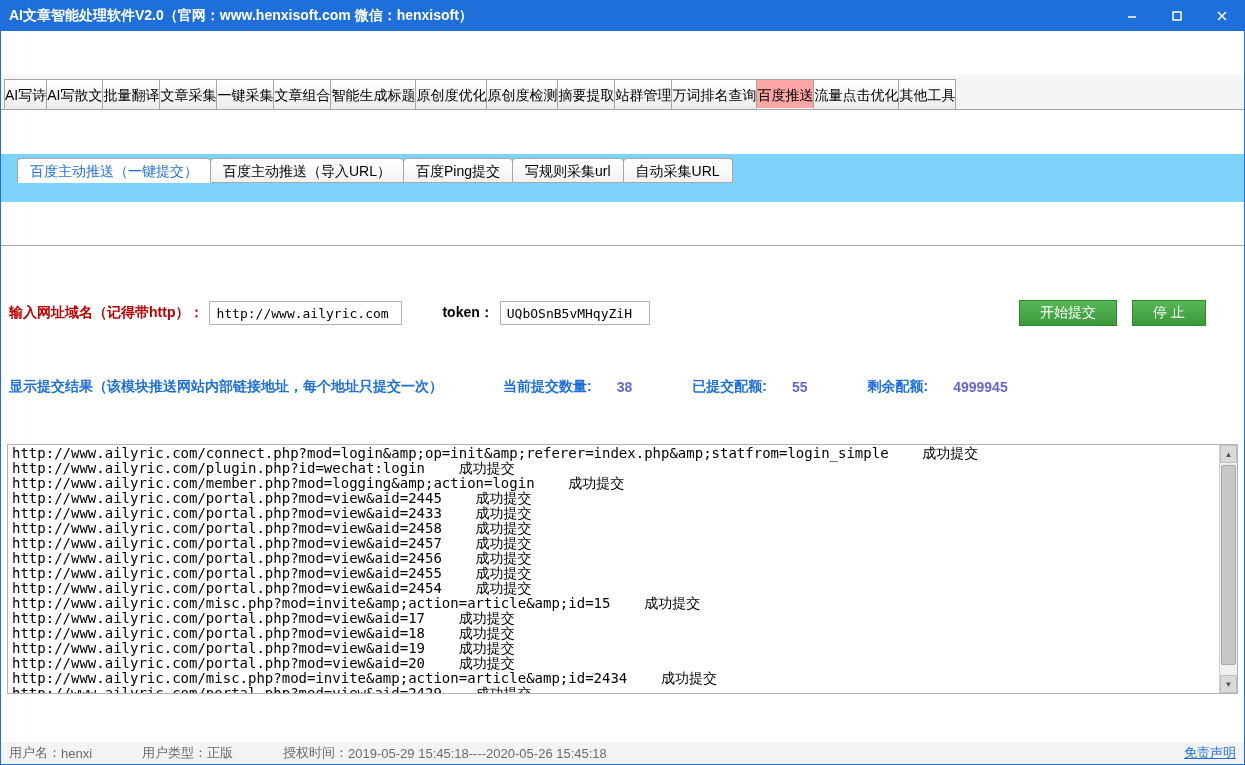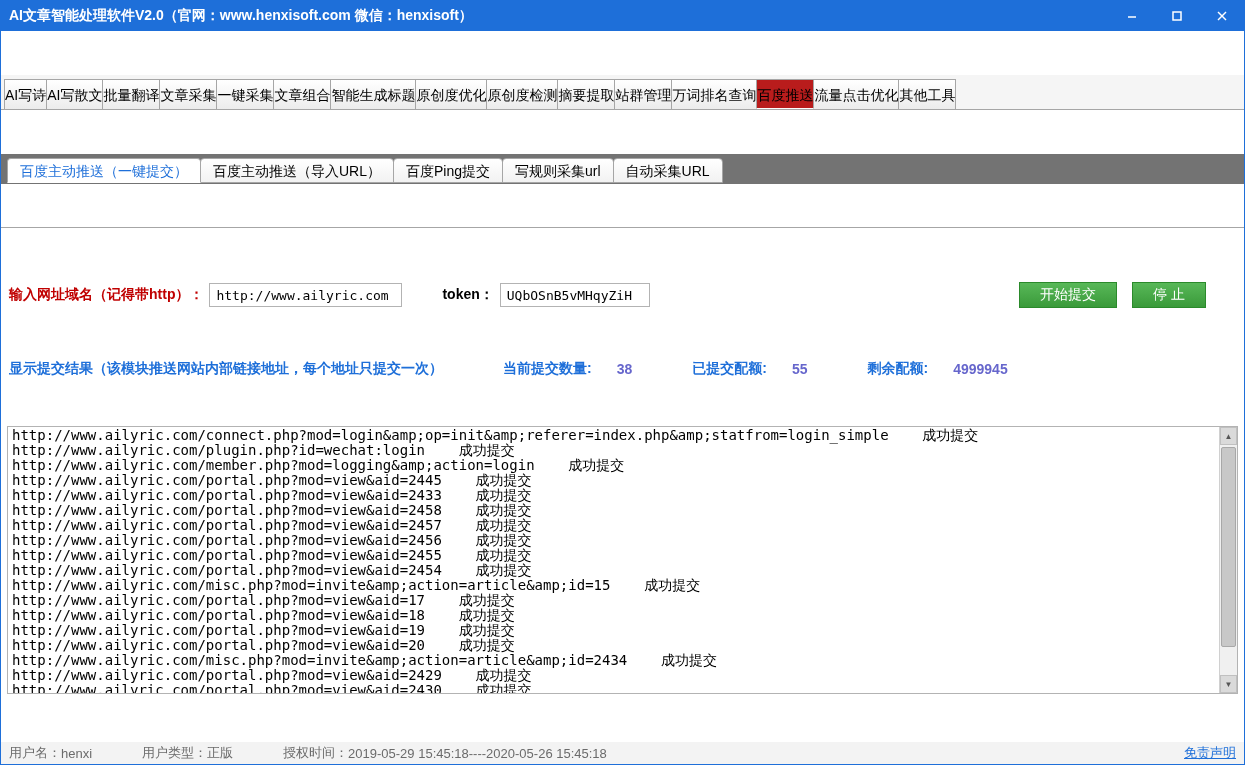--- a/index.html
+++ b/index.html
@@ -8,22 +8,22 @@
   .titlebar{height:30px;background:#1e6fd9;color:#fff;display:flex;align-items:center;padding:0 0 0 8px;font-size:14px;font-weight:bold;}
   .titlebar .spacer{flex:1;}
   .wbtn{width:45px;height:30px;color:#fff;display:flex;align-items:center;justify-content:center;font-size:14px;cursor:pointer;}
   .wbtn.close{font-size:14px;}
   .wbtn.min svg,.wbtn.max svg,.wbtn.close svg{stroke:#fff;}
   .wbtn.max{background:#1e6fd9;}
   .wbtn.close{background:#1e6fd9;}
   .main-tabs{display:flex;border-bottom:1px solid #a6a6a6;background:#f5f5f5;padding-top:4px;height:35px;}
   .main-tabs .mtab{border:1px solid #a6a6a6;border-bottom:none;background:linear-gradient(#fff,#ececec);padding:0 0;height:30px;line-height:30px;font-size:14px;margin-left:-1px;cursor:pointer;white-space:nowrap;}
   .main-tabs .mtab:first-child{margin-left:3px;}
-  .main-tabs .mtab.active{background:#b91c1c;position:relative;z-index:2;border-bottom:1px solid #fff;margin-bottom:-1px;}
-  .sub-tabs{display:flex;padding:4px 6px 0 6px;height:30px;background:#737373;}
+  .main-tabs .mtab.active{background:#fca5a5;position:relative;z-index:2;border-bottom:1px solid #fff;margin-bottom:-1px;}
+  .sub-tabs{display:flex;padding:4px 6px 0 16px;height:48px;background:#7dd3fc;}
   .sub-tabs .stab{border:1px solid #a6a6a6;border-top-left-radius:4px;border-top-right-radius:4px;padding:0 12px;height:25px;line-height:25px;background:linear-gradient(#fff,#f2f2f2);font-size:14px;margin-right:0px;margin-left:-1px;cursor:pointer;white-space:nowrap;}
   .sub-tabs .stab.active{color:#1e6fd9;border-bottom:1px solid #fff;background:#fff;position:relative;z-index:2;margin-bottom:-1px;}
   .sub-tabs .stab:first-child{margin-left:0;}
   .subline{border-bottom:1px solid #a6a6a6;margin-top:-1px;}
   .form-row{display:flex;align-items:center;padding:10px 8px 8px 8px;}
   .form-row .lbl{font-weight:bold;font-size:14px;margin-right:6px;white-space:nowrap;}
   .form-row .lbl.red{color:#c00000;}
   .form-row input[type=text]{border:1px solid #b3b3b3;height:24px;padding:0 6px;font-family:"SimSun",monospace;font-size:13px;}
   .url-input{width:193px;}
   .token-input{width:150px;}

